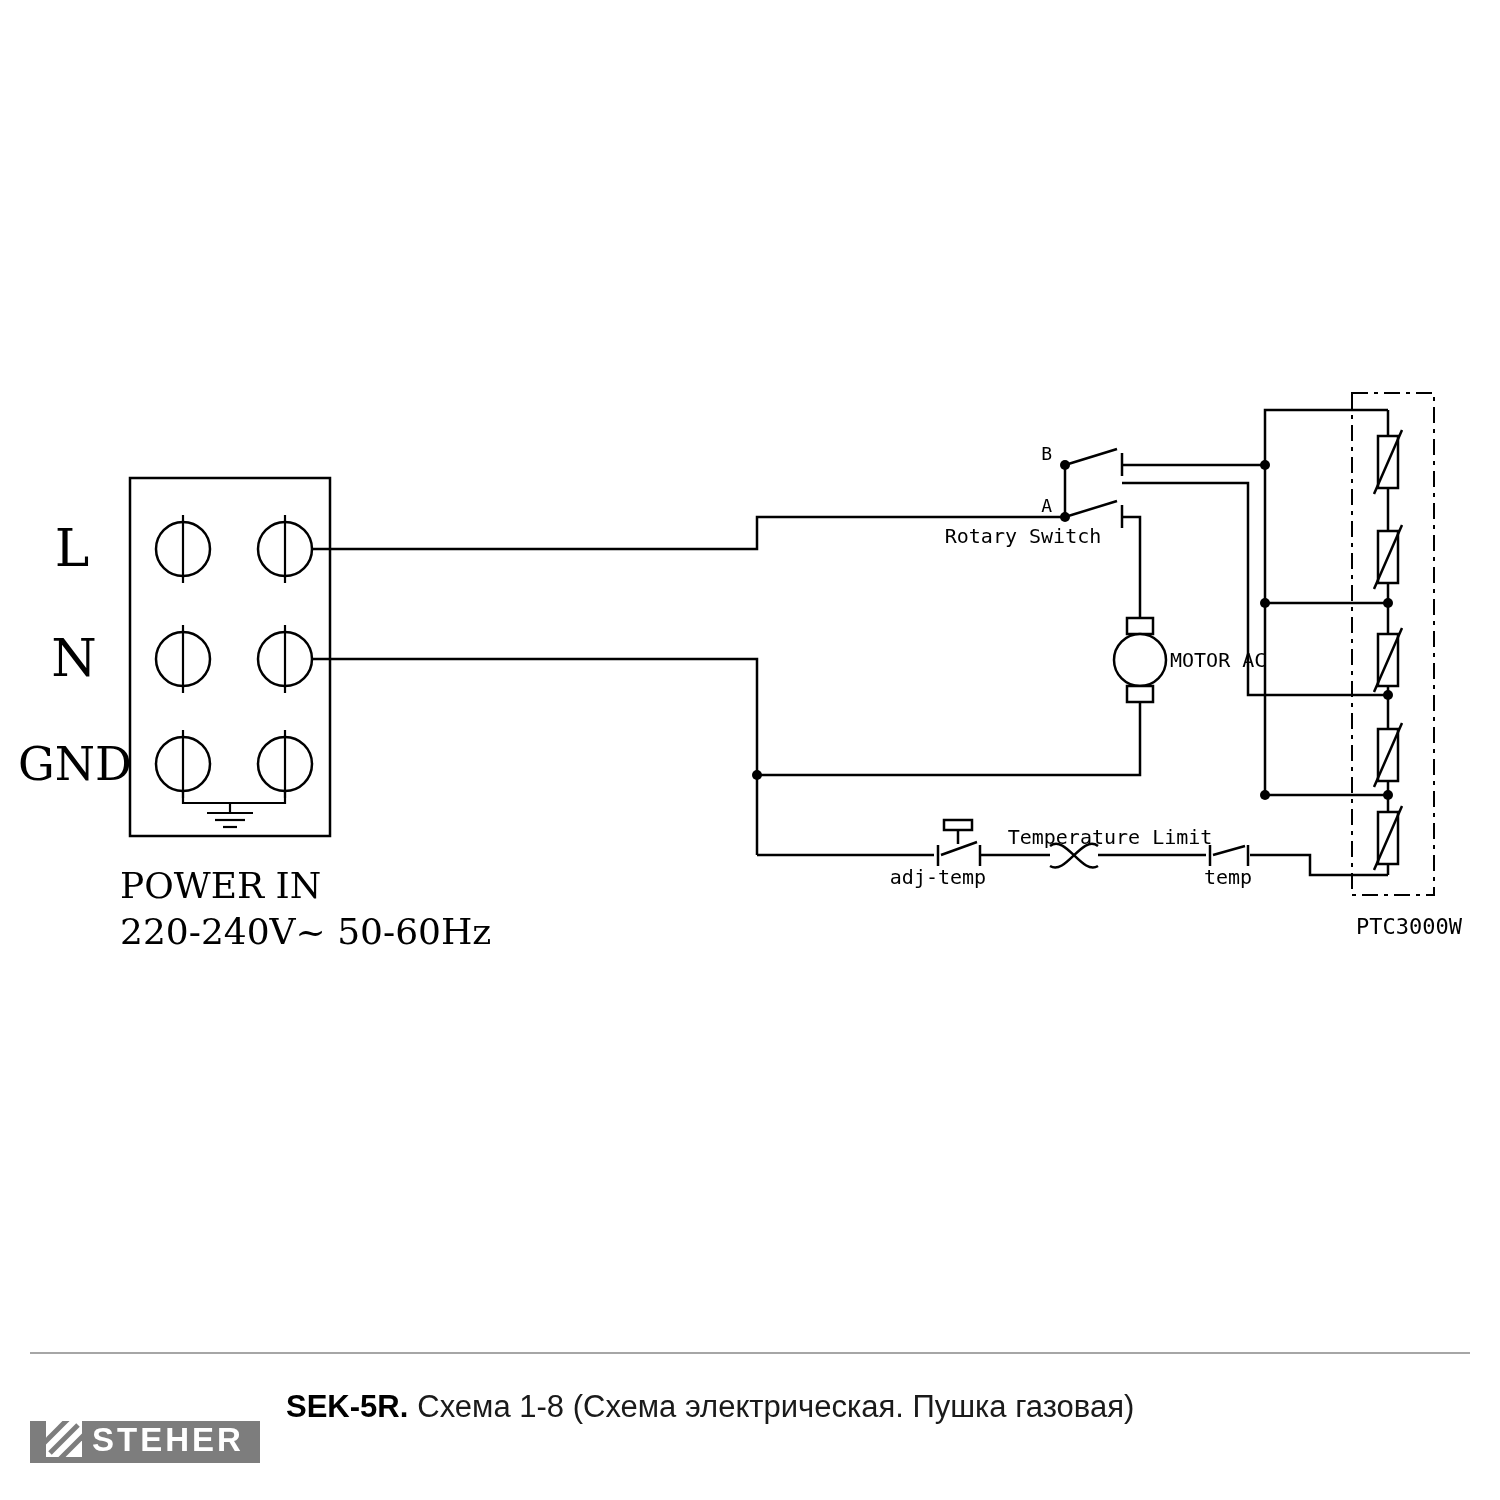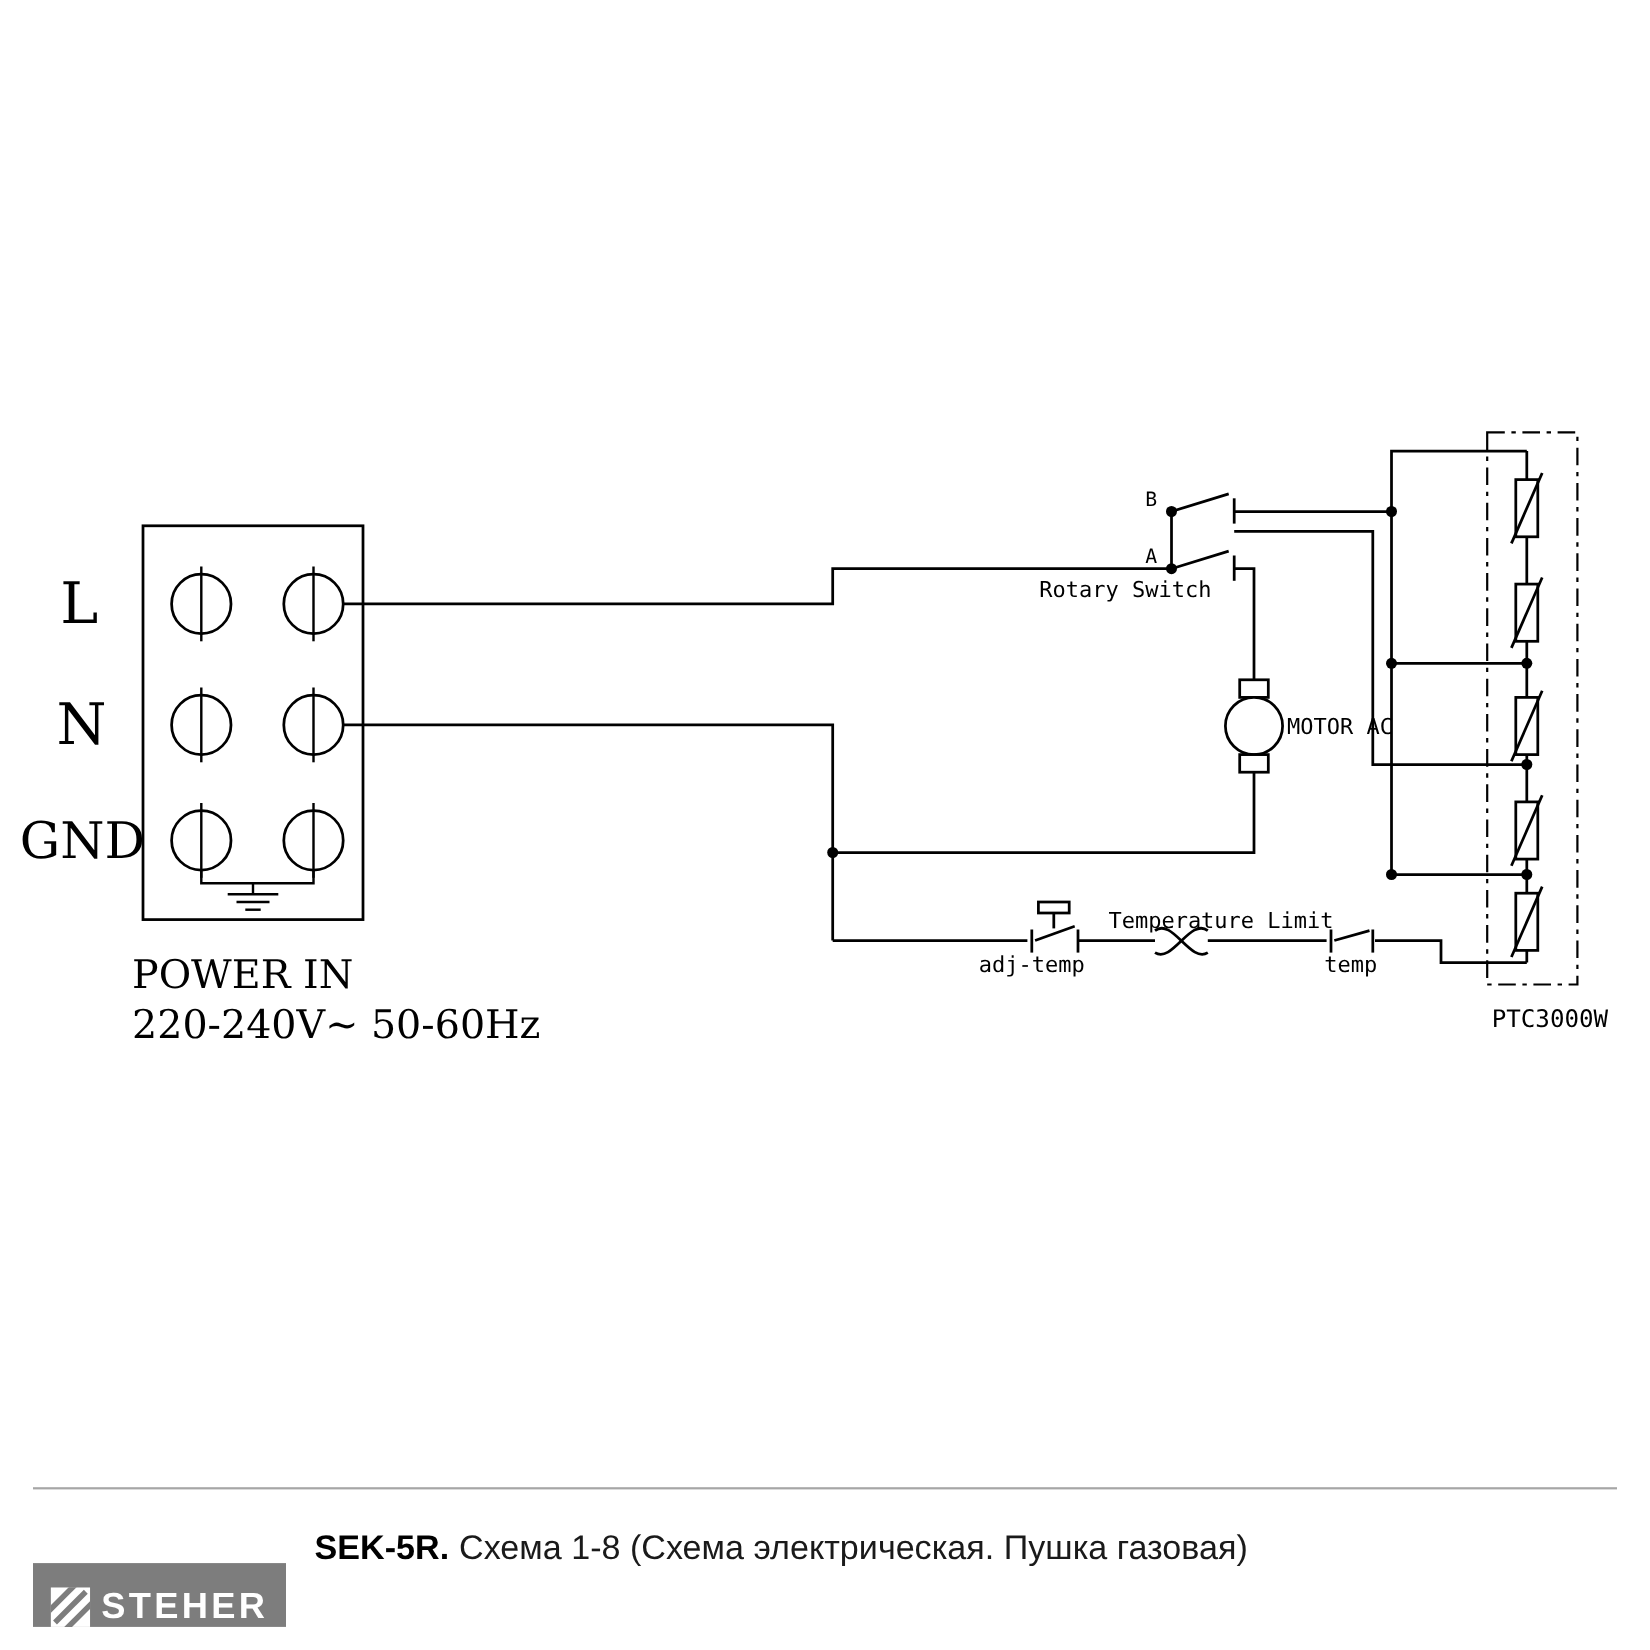--- a/index.html
+++ b/index.html
@@ -21,22 +21,22 @@
   .lbl-small{font-family:"DejaVu Sans Mono","Liberation Mono",monospace;font-size:20px;fill:#000;}
   .lbl-tiny{font-family:"DejaVu Sans Mono","Liberation Mono",monospace;font-size:18px;fill:#000;}
   .lbl-ptc{font-family:"DejaVu Sans Mono","Liberation Mono",monospace;font-size:22px;fill:#000;}
   .dashdot{stroke:#000;stroke-width:2;fill:none;stroke-dasharray:16 6 4 6;}
 
   #divider{
     position:absolute;left:30px;top:1352px;width:1440px;height:0;
     border-top:2px solid #a6a6a6;
   }
   #logo{
-    position:absolute;left:30px;top:1421px;height:58px;
-    background:#7d7d7d;display:flex;align-items:flex-end;gap:10px;
+    position:absolute;left:30px;top:1421px;height:42px;
+    background:#7d7d7d;display:flex;align-items:flex-start;gap:10px;
     padding:0 16px;box-sizing:border-box;
   }
   #logo .brand{
     color:#fff;font-weight:700;font-size:33px;letter-spacing:3px;
     font-family:"Liberation Sans",sans-serif;
   }
   #caption{
     position:absolute;left:286px;top:1378px;height:58px;
     display:flex;align-items:center;gap:9px;
     font-size:31px;color:#1a1a1a;

